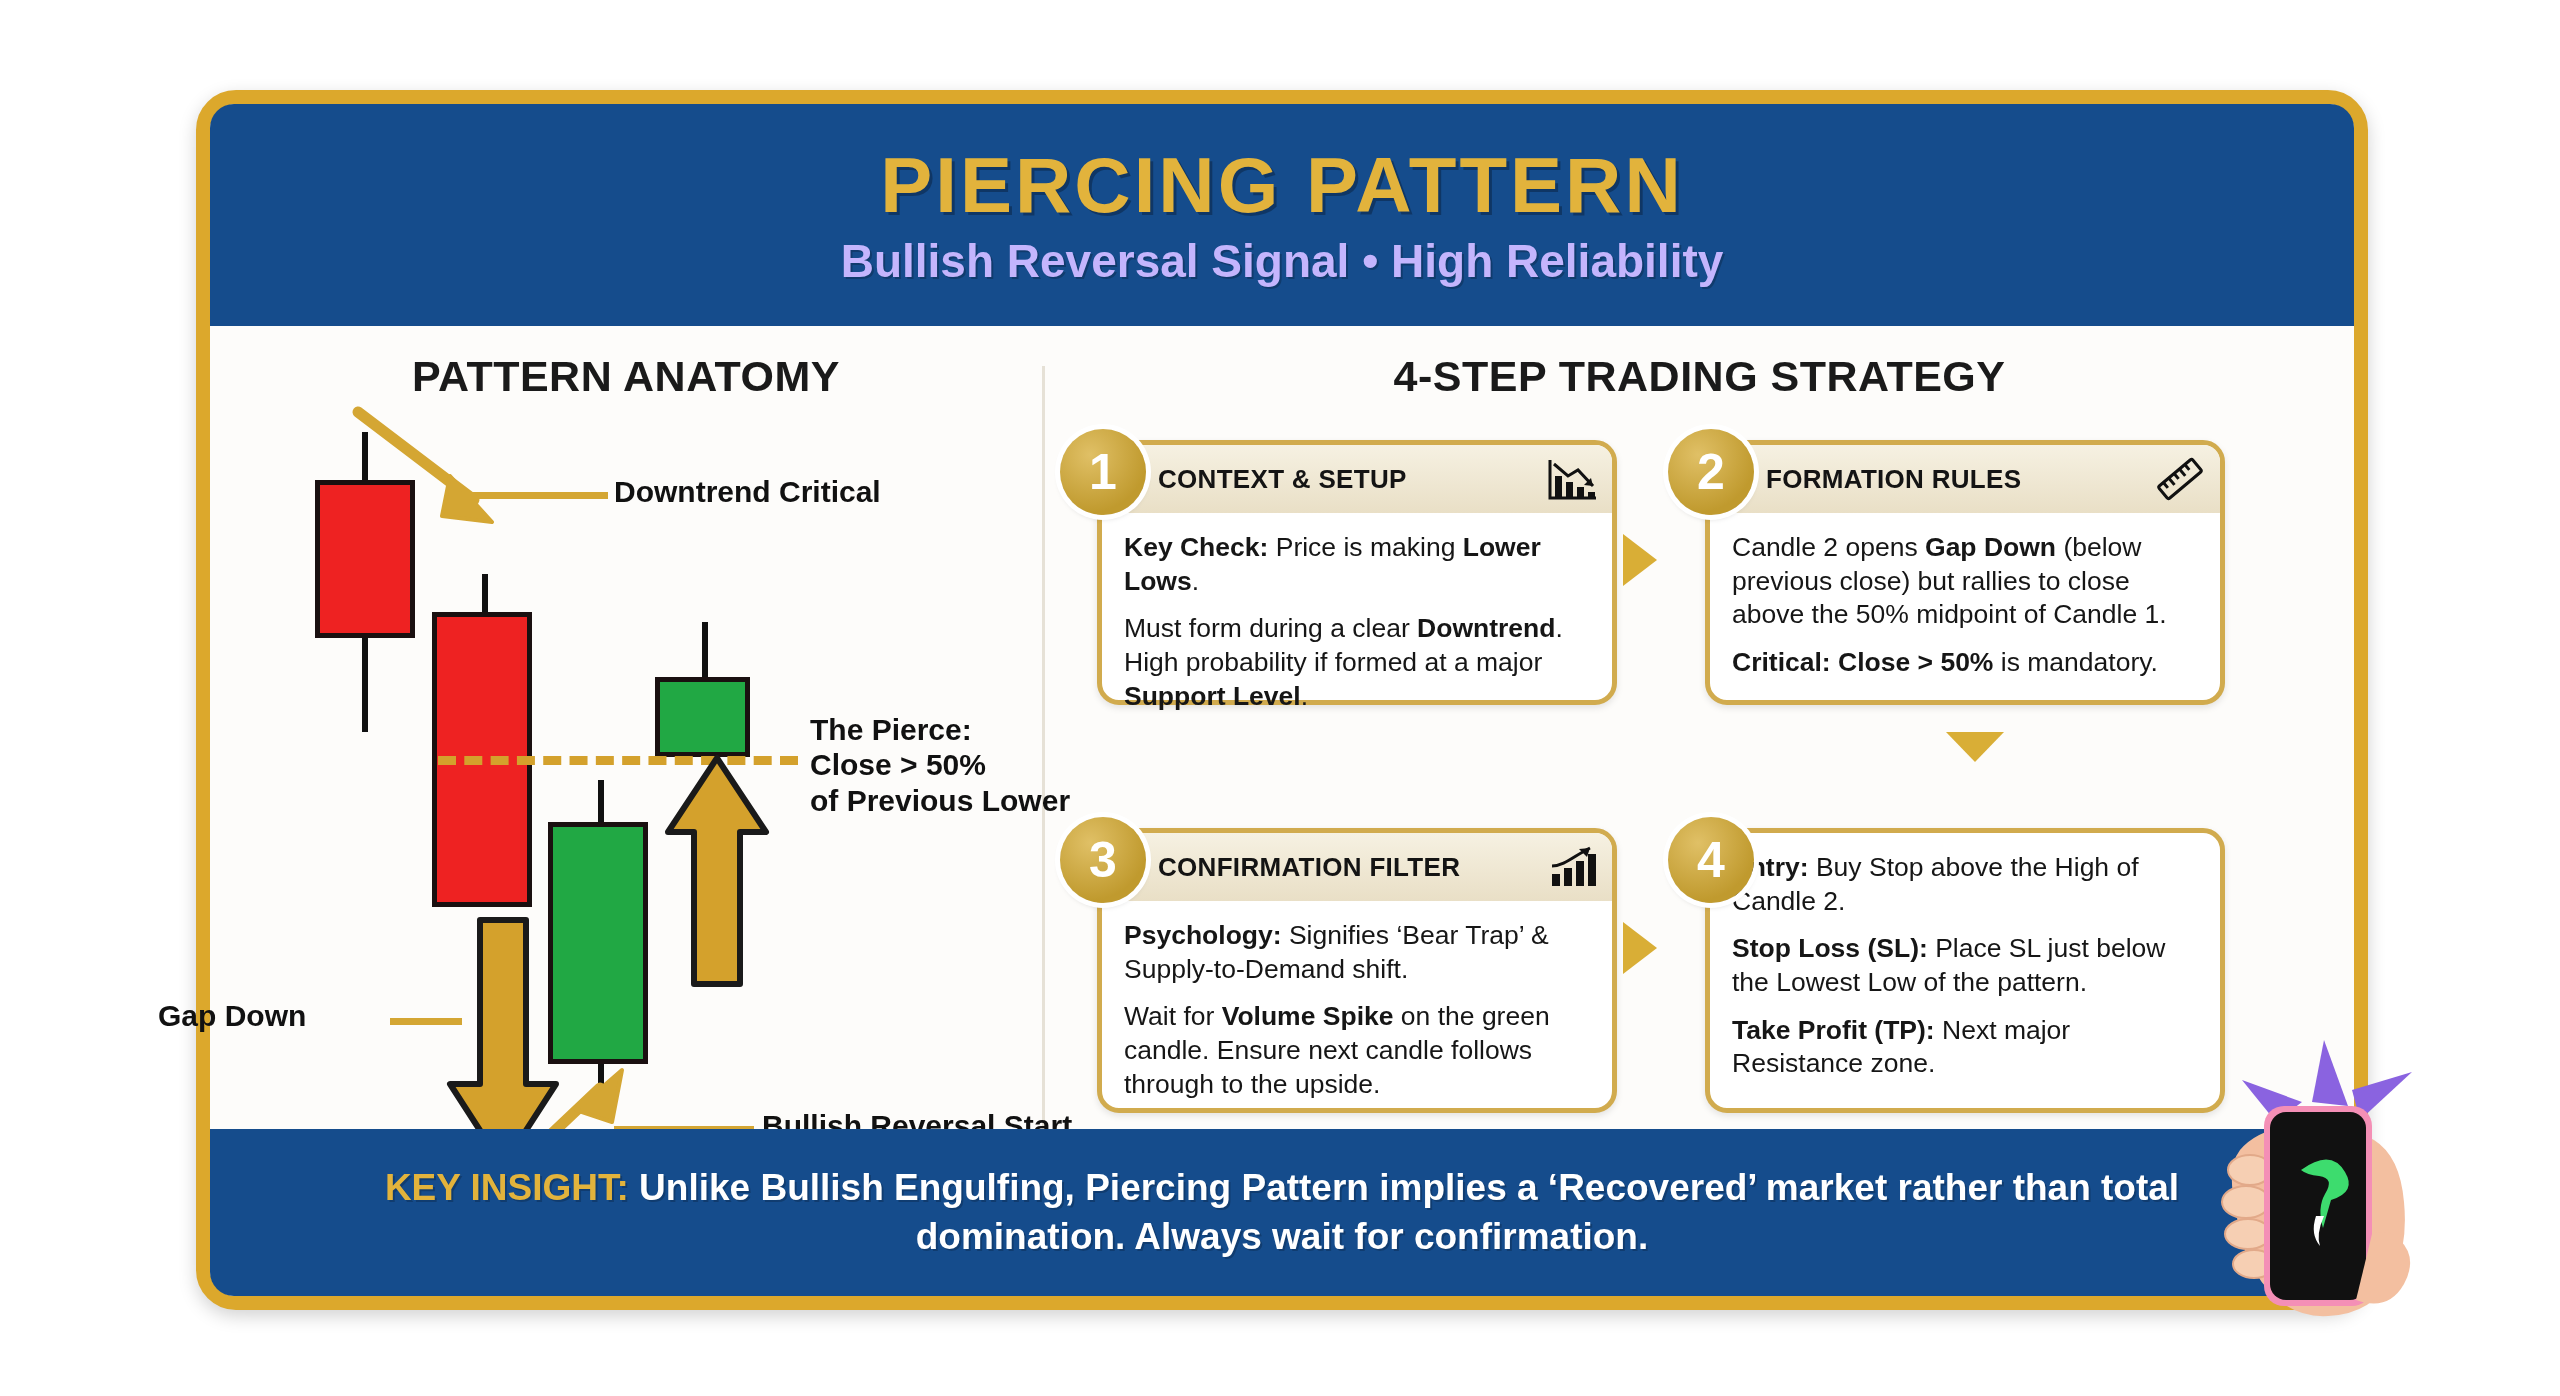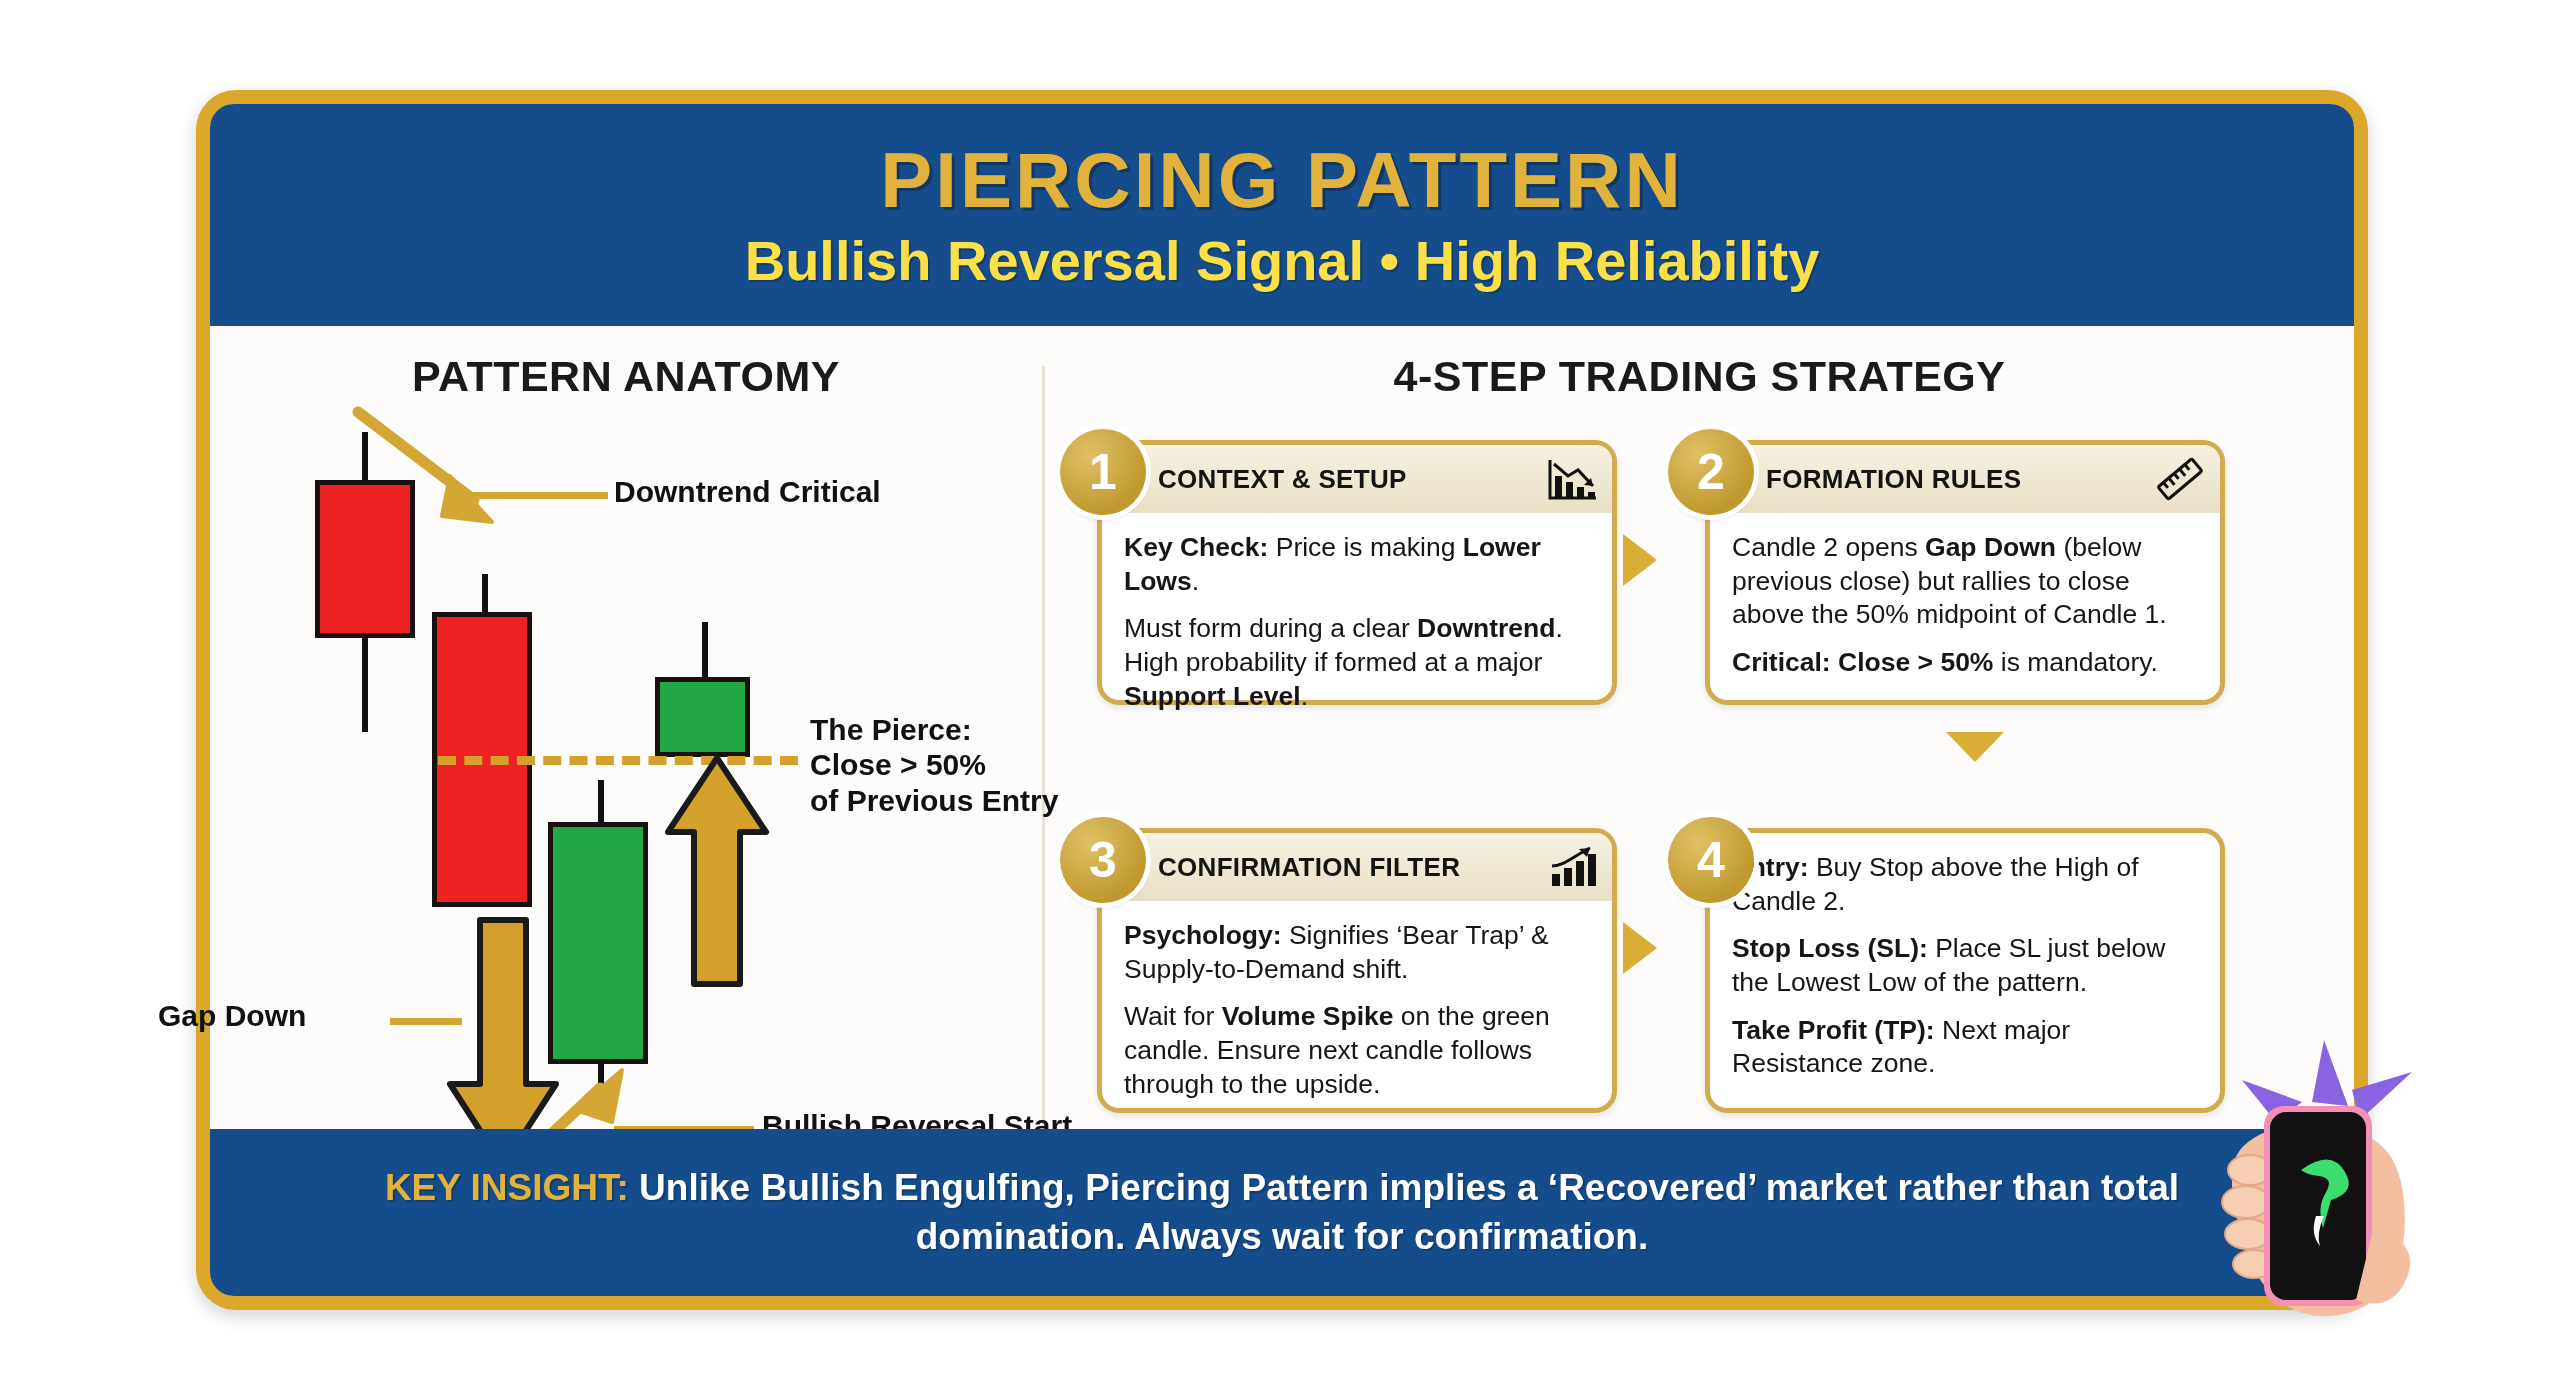--- a/index.html
+++ b/index.html
@@ -19,21 +19,21 @@
   .header{
     position:absolute;left:0;top:0;width:100%;height:222px;
     background:#154c8c;border-radius:24px 24px 0 0;
     display:flex;flex-direction:column;align-items:center;justify-content:center;
   }
   .title{
     font-size:78px;font-weight:bold;color:#e2b33c;letter-spacing:3px;
     text-shadow:3px 3px 0 rgba(0,0,0,.28);line-height:1;
   }
   .subtitle{
-    font-size:56px;font-weight:bold;color:#fde047;margin-top:14px;line-height:1;
+    font-size:46px;font-weight:bold;color:#c4b5fd;margin-top:14px;line-height:1;
     text-shadow:2px 2px 0 rgba(0,0,0,.22);
   }
 
   
   .body-area{
     position:absolute;left:0;top:222px;width:100%;height:905px;background:#fdfcfa;
     display:flex;
   }
   .left-pane{width:832px;position:relative;}
   .divider{width:3px;background:#e6e1d6;margin:40px 0 36px 0;}
@@ -151,21 +151,21 @@
           <div class="leader" style="left:248px;top:70px;width:150px;"></div>
           <svg class="garrow" style="left:132px;top:-18px;" width="200" height="140" viewBox="0 0 200 140">
             <path d="M16 8 L132 96" stroke="#d4a633" stroke-width="11" fill="none" stroke-linecap="round"></path>
             <path d="M108 72 L150 118 L100 112 Z" fill="#d4a633" stroke="#d4a633" stroke-width="4" stroke-linejoin="round"></path>
           </svg>
           <div class="lbl" style="left:404px;top:52px;white-space:nowrap;">Downtrend Critical</div>
 
           <div class="lbl" style="left:600px;top:290px;white-space:nowrap;">
             <div>The Pierce:</div>
             <div>Close &gt; 50%</div>
-            <div>of Previous Entry</div>
+            <div>of Previous Lower</div>
           </div>
 
           <svg class="garrow" style="left:452px;top:330px;" width="110" height="240" viewBox="0 0 110 240">
             <path d="M55 6 L104 80 L78 80 L78 232 L32 232 L32 80 L6 80 Z" fill="#d4a12c" stroke="#1a1a1a" stroke-width="6" stroke-linejoin="round"></path>
           </svg>
 
           <svg class="garrow" style="left:228px;top:490px;" width="130" height="260" viewBox="0 0 130 260">
             <path d="M65 254 L12 172 L42 172 L42 8 L88 8 L88 172 L118 172 Z" fill="#d4a12c" stroke="#1a1a1a" stroke-width="6" stroke-linejoin="round"></path>
           </svg>
           <div class="leader" style="left:180px;top:596px;width:72px;"></div>

